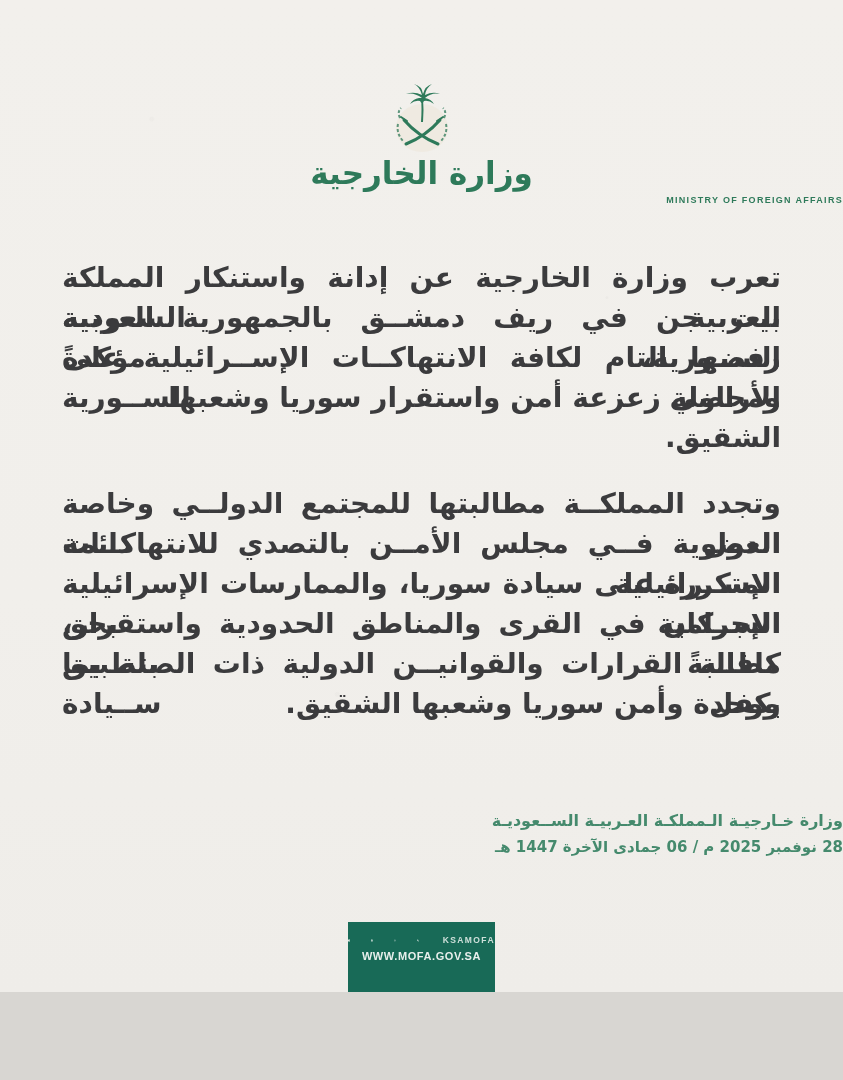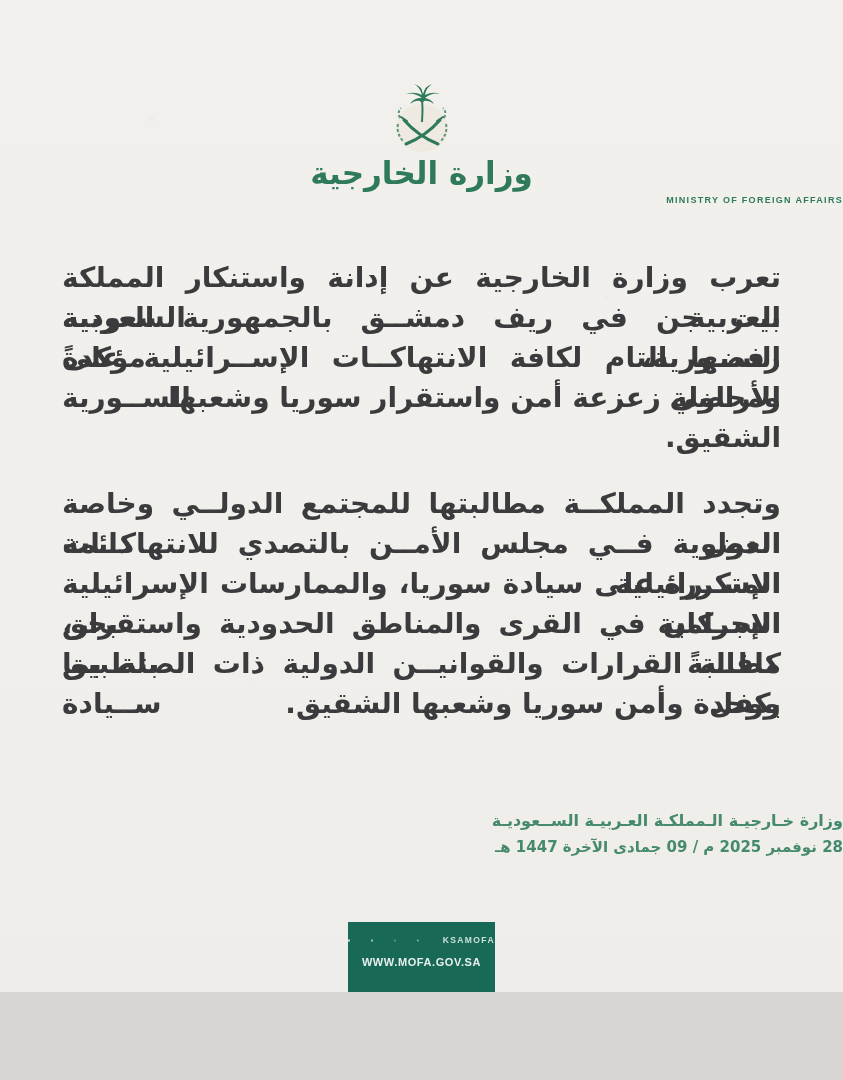--- a/index.html
+++ b/index.html
@@ -61,21 +61,21 @@
     height:14px;
   }
   .icons-row svg{display:block;}
   .handle{
     font-size:8.5px;font-weight:bold;letter-spacing:1.4px;
     color:rgba(236,243,240,0.85);
     font-family:"Liberation Sans",sans-serif;
     margin-left:3px;
   }
   .website{
-    margin-top:9px;
+    margin-top:3px;
     font-size:11px;font-weight:bold;letter-spacing:0.6px;
     color:#e8efec;
     font-family:"Liberation Sans",sans-serif;
   }
 </style>
 </head>
 <body>
 
 <div class="sheet">
 
@@ -119,21 +119,21 @@
     <div class="par-line">وتجدد المملكــة مطالبتها للمجتمع الدولــي وخاصة الدول دائمة</div>
     <div class="par-line">العضوية فــي مجلس الأمــن بالتصدي للانتهاكــات الإســرائيلية</div>
     <div class="par-line">المتكررة على سيادة سوريا، والممارسات الإسرائيلية الإجرامية بحق</div>
     <div class="par-line">الســكان في القرى والمناطق الحدودية واستقرار، مطالبةً بتطبيق</div>
     <div class="par-line">كافــة القرارات والقوانيــن الدولية ذات الصلة بما يكفل ســيادة</div>
     <div class="par-line last">ووحدة وأمن سوريا وشعبها الشقيق.</div>
   </div>
 
   <div class="footer-block">
     <div class="footer-ministry">وزارة خـارجيـة الـمملكـة العـربيـة الســعوديـة</div>
-    <div class="footer-date">28 نوفمبر 2025 م / 09 جمادى الآخرة 1447 هـ</div>
+    <div class="footer-date">28 نوفمبر 2025 م / 06 جمادى الآخرة 1447 هـ</div>
   </div>
 
   <div class="social-box">
     <div class="icons-row">
       <svg width="15" height="11" viewBox="0 0 15 11">
         <rect x="0" y="0" width="15" height="11" rx="3" fill="#e8efec"></rect>
         <polygon points="6,3 10,5.5 6,8" fill="#186a57"></polygon>
       </svg>
       <svg width="11" height="11" viewBox="0 0 11 11">
         <rect x="0" y="0" width="11" height="11" rx="2.4" fill="#e8efec"></rect>

